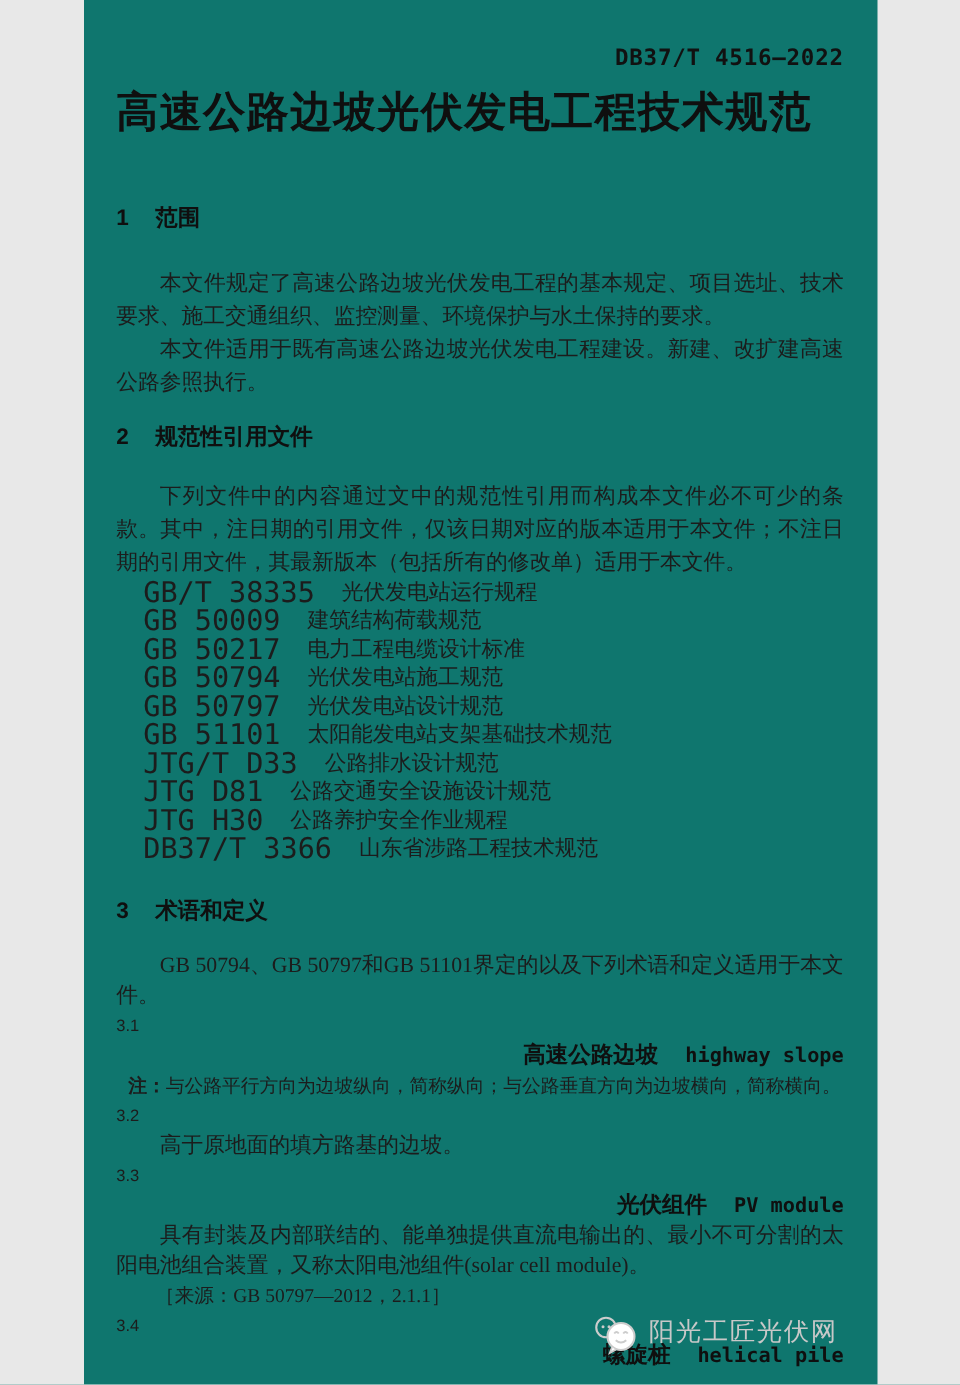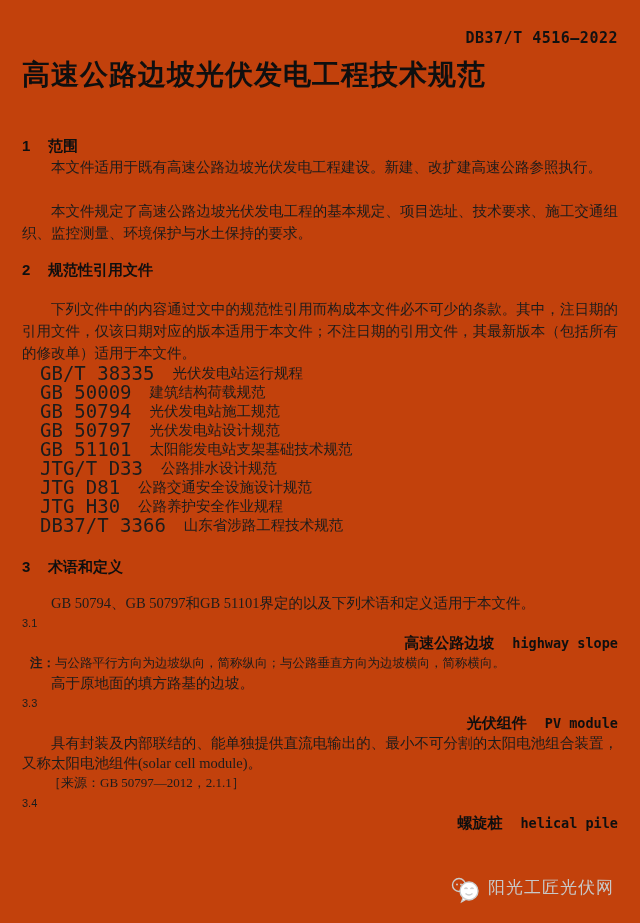--- a/index.html
+++ b/index.html
@@ -1,19 +1,19 @@
 <!DOCTYPE html>
 <html><head>
 <meta charset="utf-8">
 <style>
   html,body{margin:0;padding:0;background:#e8e8e8;}
   .page{
     position:relative;
-    width:640px;height:923px;
-    background:#c2410c;
+    width:529px;height:923px;
+    background:#0f766e;
     color:#1c1c1c;
     box-sizing:border-box;
     padding:28px 22px 0 22px;
     overflow:hidden;
     font-family:"Liberation Serif","DejaVu Serif",serif;
     margin:0 auto;
   }
   .doc-number{
     text-align:right;
     font-family:"DejaVu Sans Mono","Liberation Mono",monospace;
@@ -138,37 +138,41 @@
 <div class="page">
 
   <div class="doc-number">DB37/T 4516—2022</div>
 
   <h1 class="title">高速公路边坡光伏发电工程技术规范</h1>
 
   <div class="section-heading h-scope">
     <span class="sec-num">1</span>
     <span class="sec-text">范围</span>
   </div>
+  <p class="para first">本文件规定了高速公路边坡光伏发电工程的基本规定、项目选址、技术要求、施工交通组织、监控测量、环境保护与水土保持的要求。</p>
   <p class="para">本文件适用于既有高速公路边坡光伏发电工程建设。新建、改扩建高速公路参照执行。</p>
-  <p class="para first">本文件规定了高速公路边坡光伏发电工程的基本规定、项目选址、技术要求、施工交通组织、监控测量、环境保护与水土保持的要求。</p>
 
   <div class="section-heading h-refs">
     <span class="sec-num">2</span>
     <span class="sec-text">规范性引用文件</span>
   </div>
   <p class="para intro">下列文件中的内容通过文中的规范性引用而构成本文件必不可少的条款。其中，注日期的引用文件，仅该日期对应的版本适用于本文件；不注日期的引用文件，其最新版本（包括所有的修改单）适用于本文件。</p>
 
   <div class="ref-list">
     <div class="ref-row">
       <span class="ref-code">GB/T 38335</span>
       <span class="ref-title">光伏发电站运行规程</span>
     </div>
     <div class="ref-row">
       <span class="ref-code">GB 50009</span>
       <span class="ref-title">建筑结构荷载规范</span>
+    </div>
+    <div class="ref-row">
+      <span class="ref-code">GB 50217</span>
+      <span class="ref-title">电力工程电缆设计标准</span>
     </div>
     <div class="ref-row">
       <span class="ref-code">GB 50794</span>
       <span class="ref-title">光伏发电站施工规范</span>
     </div>
     <div class="ref-row">
       <span class="ref-code">GB 50797</span>
       <span class="ref-title">光伏发电站设计规范</span>
     </div>
     <div class="ref-row">
@@ -203,20 +207,21 @@
 
     <div class="term-number">3.1</div>
     <div class="term-line">
       <span class="term-cn">高速公路边坡</span>
       <span class="term-en">highway slope</span>
     </div>
     <p class="term-note">
       <span class="note-label">注：</span><span>与公路平行方向为边坡纵向，简称纵向；与公路垂直方向为边坡横向，简称横向。</span>
     </p>
 
+    <div class="term-number">3.2</div>
     <p class="term-def">高于原地面的填方路基的边坡。</p>
 
     <div class="term-number">3.3</div>
     <div class="term-line">
       <span class="term-cn">光伏组件</span>
       <span class="term-en">PV module</span>
     </div>
     <p class="term-def">具有封装及内部联结的、能单独提供直流电输出的、最小不可分割的太阳电池组合装置，又称太阳电池组件(solar cell module)。</p>
     <p class="term-source">［来源：GB 50797—2012，2.1.1］</p>
 

